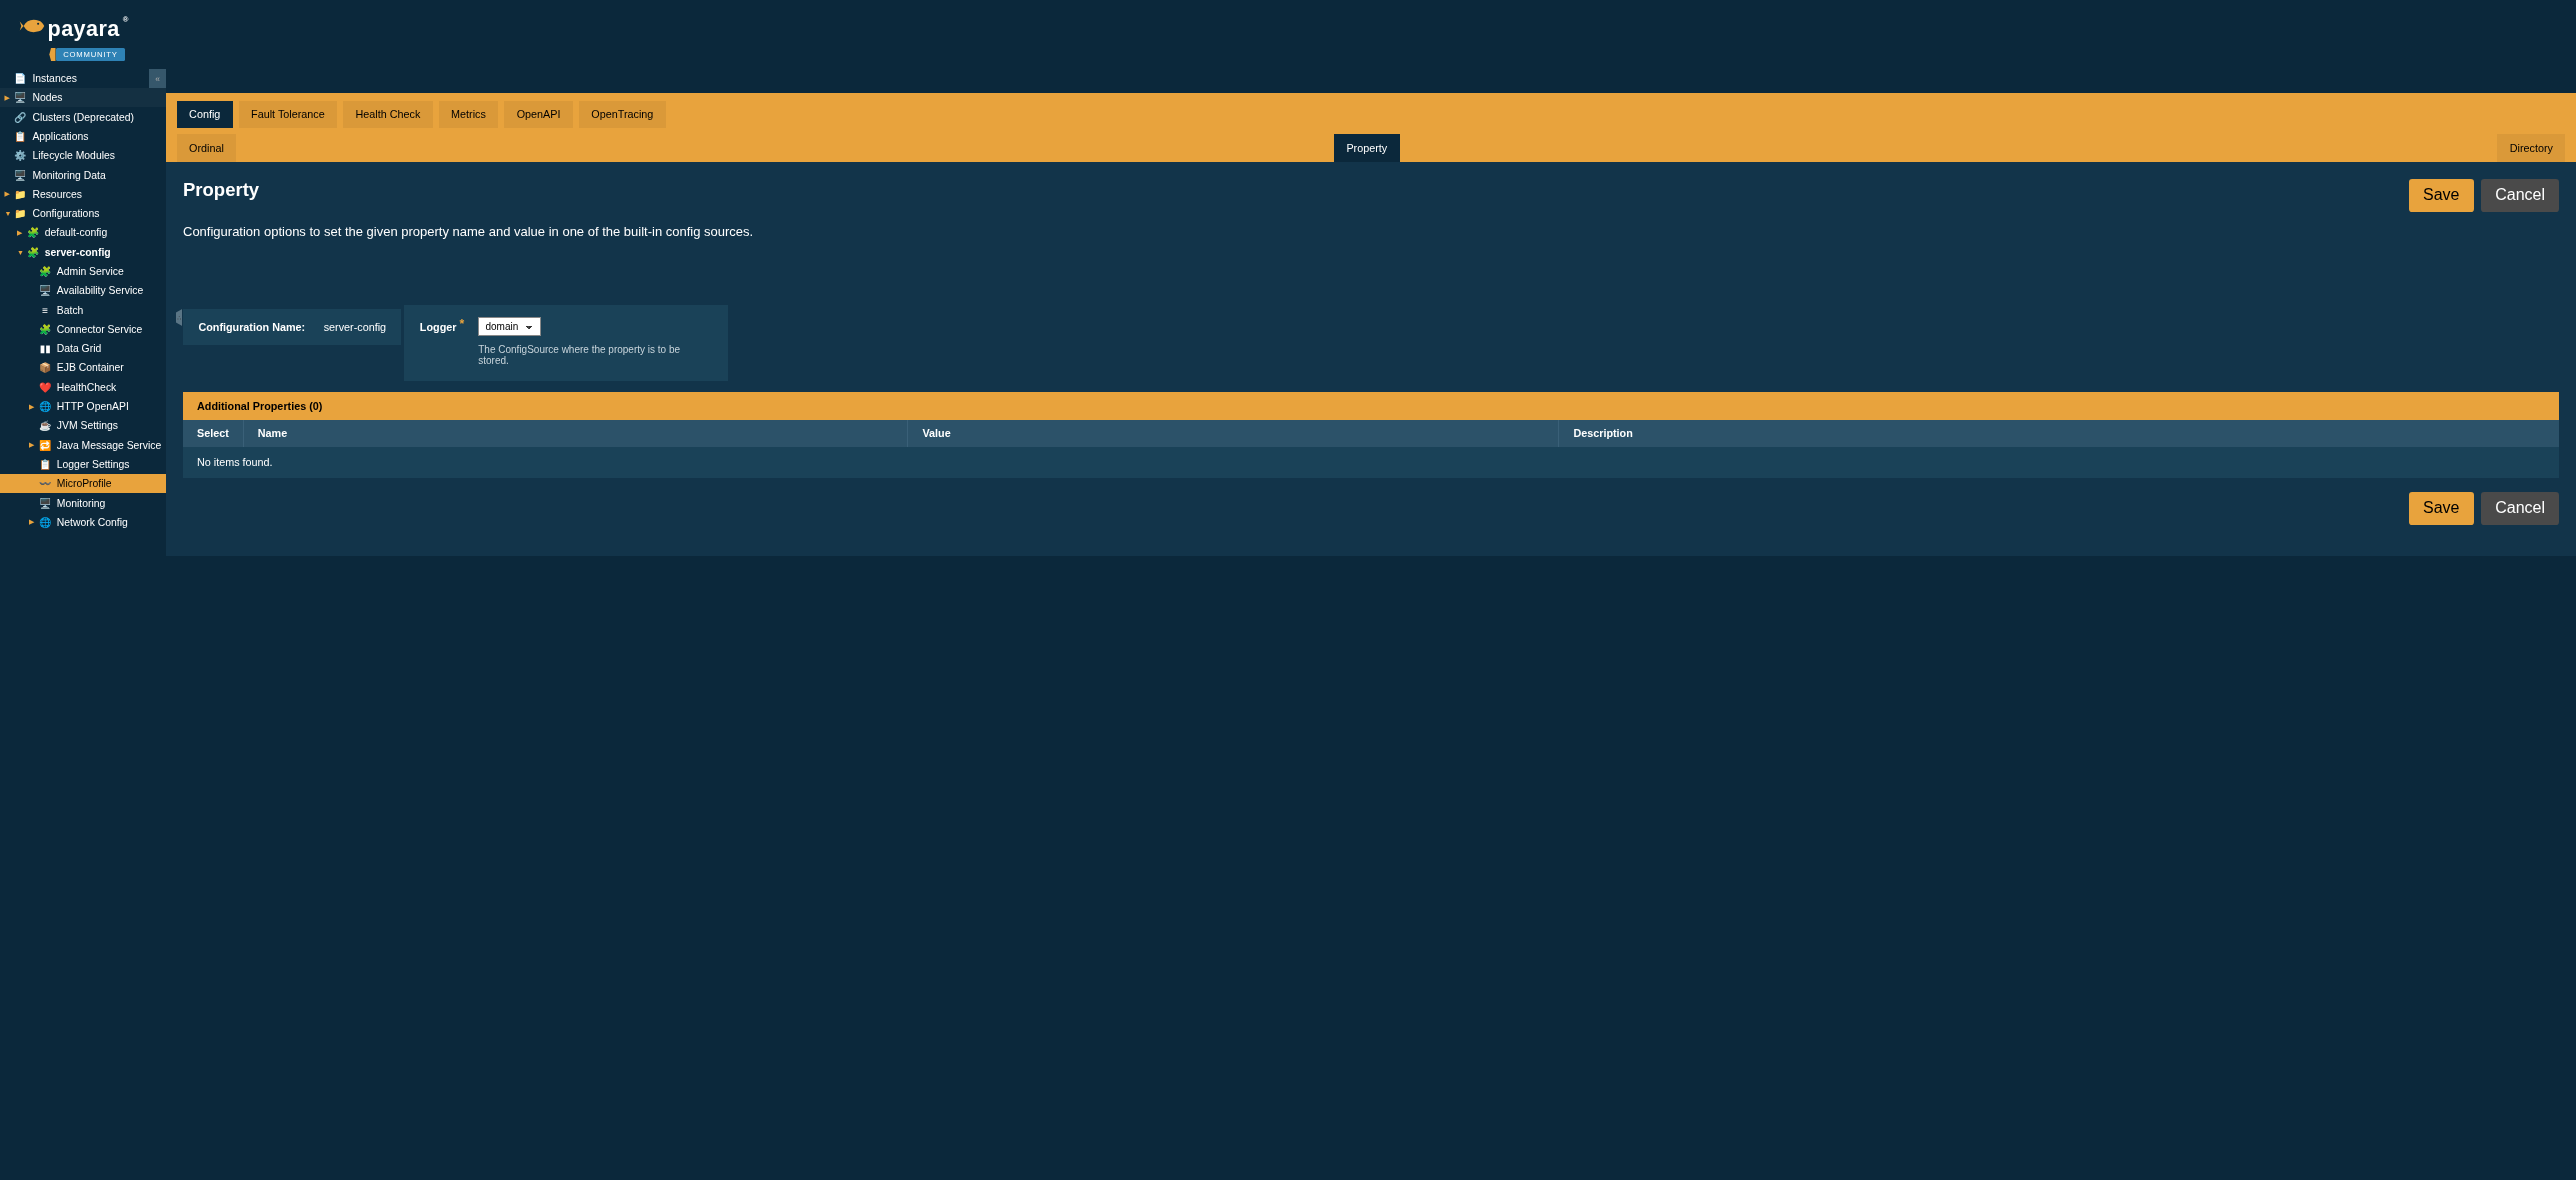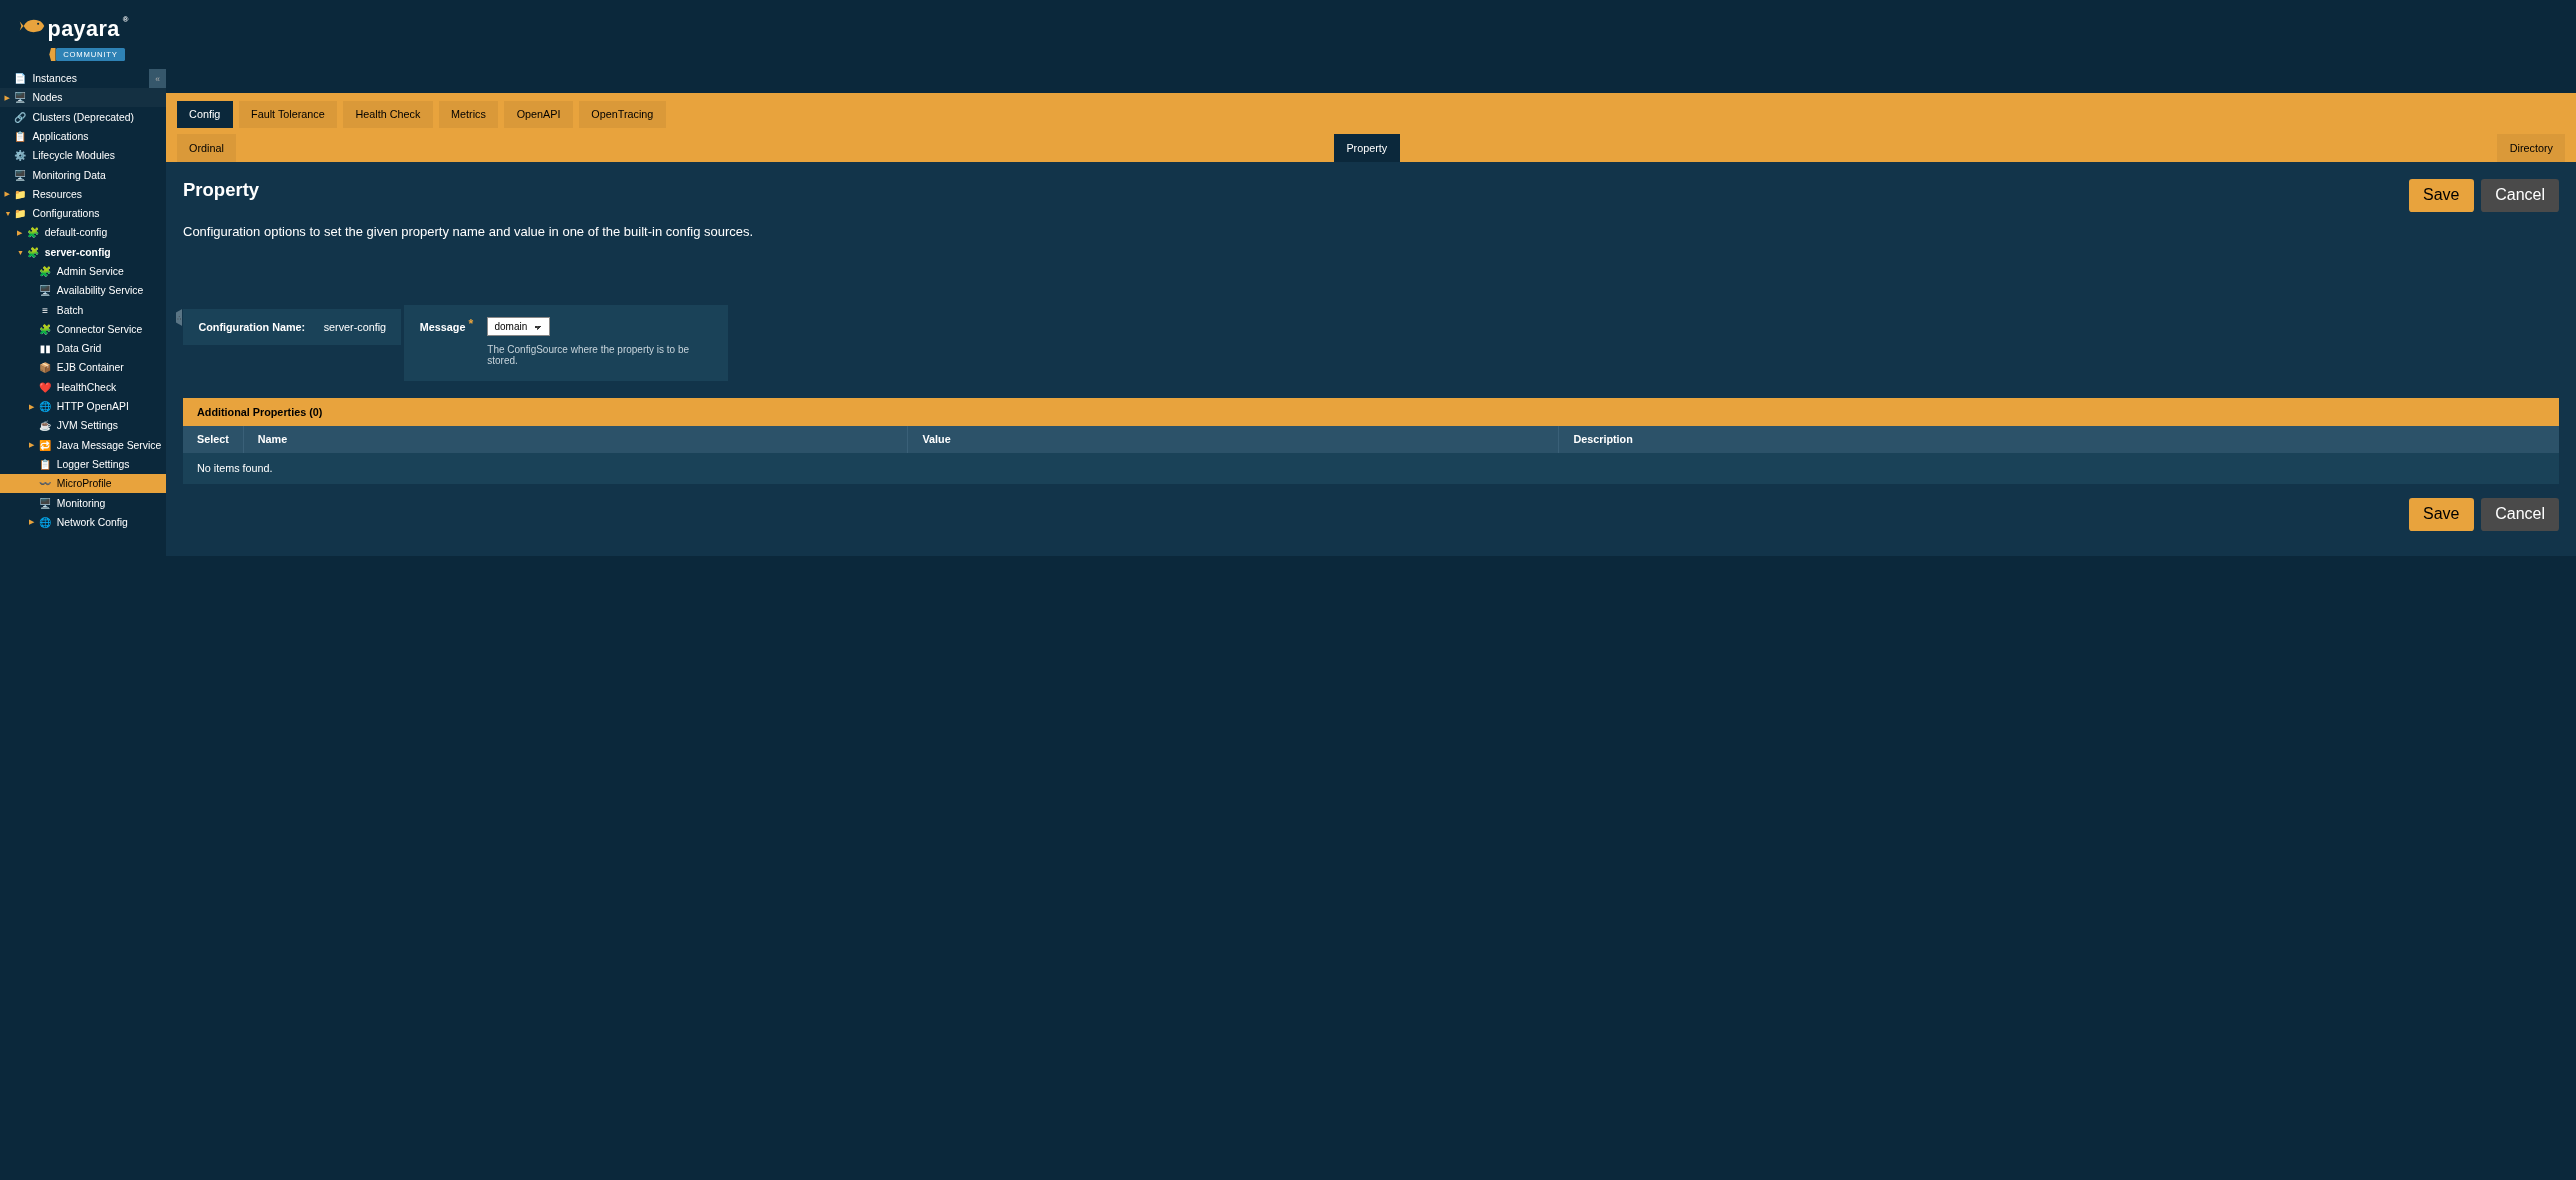--- a/index.html
+++ b/index.html
@@ -137,21 +137,21 @@
   select.src {
     font-size:10px; padding: 3.1px 21.6px 3.1px 6.2px;
     background:#fff; color:#000; border:0.8px solid #888;
     appearance:none; -webkit-appearance:none;
     background-image: linear-gradient(45deg, transparent 50%, #333 50%), linear-gradient(135deg, #333 50%, transparent 50%);
     background-position: calc(100% - 10.8px) 7.7px, calc(100% - 7px) 7.7px;
     background-size: 3.9px 3.9px, 3.9px 3.9px;
     background-repeat: no-repeat;
   }
   .help { font-size: 10px; color: #c8d4db; margin-top: 7.7px;}
-  .table-wrap { margin-top: 17px;}
+  .table-wrap { margin-top: 11px;}
   .table-title {
     background: var(--orange); color:#000; font-weight:700;
     padding: 7.7px 14px; font-size:10.8px;
   }
   .toolbar {
     background: var(--card-bg); padding: 7.7px 14px;
     display:flex; gap:7.7px;
   }
   .pill {
     padding: 4.6px 10.8px; border-radius: 10.8px; font-size:10px;
@@ -345,21 +345,21 @@
       <p class="desc">Configuration options to set the given property name and value in one of the built-in config sources.</p>
 
       <div class="info-box">
         <span class="info-label">Configuration Name:</span>
         <span>server-config</span>
       </div>
 
       <div class="form-box">
         <div class="form-row">
           <span class="form-label">
-            <span>Message</span>
+            <span>Logger</span>
             <span class="req">*</span>
           </span>
           <div class="form-control">
             <select class="src">
               <option>domain</option>
             </select>
             <div class="help">The ConfigSource where the property is to be stored.</div>
           </div>
         </div>
       </div>

